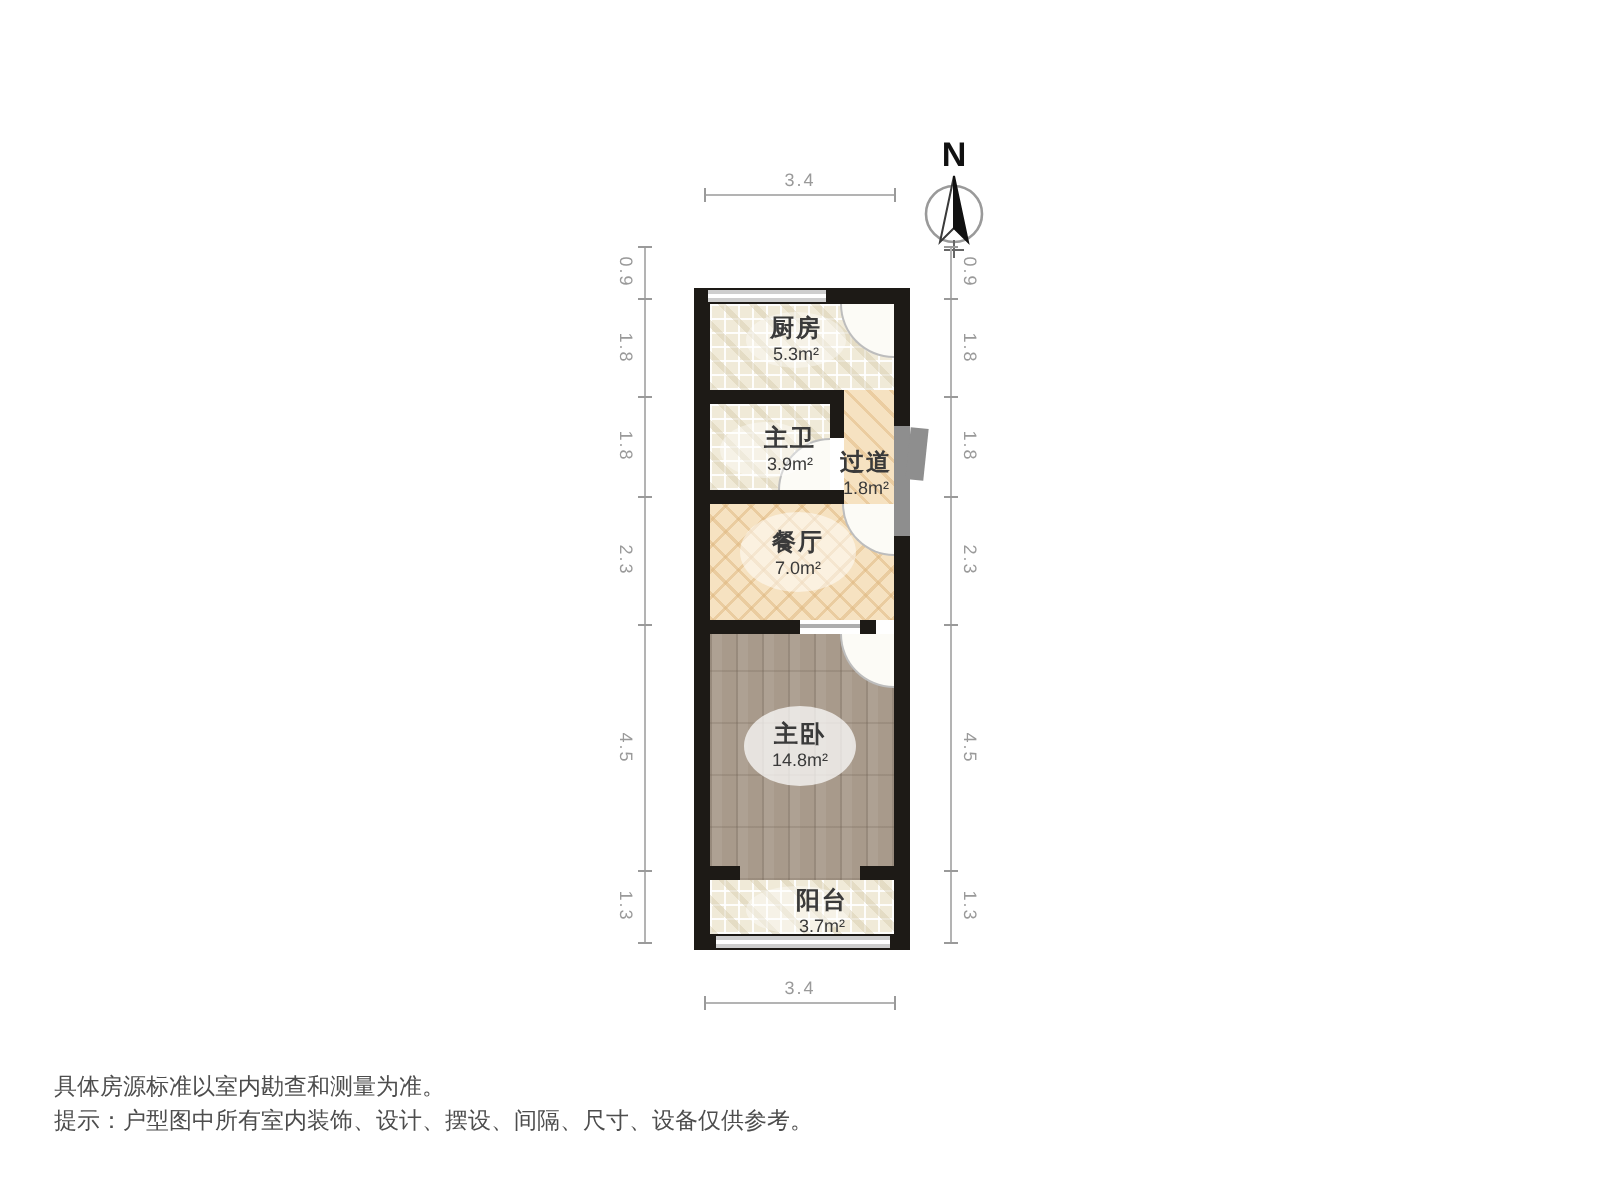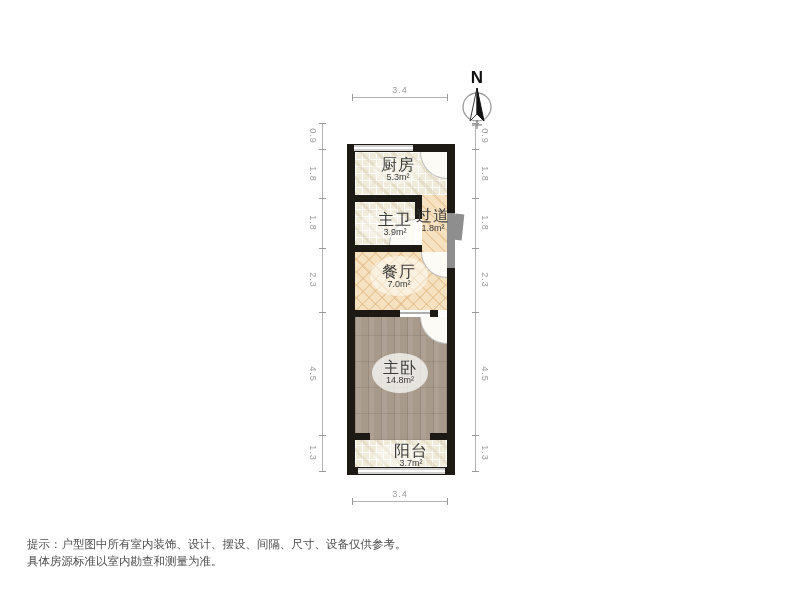--- a/index.html
+++ b/index.html
@@ -50,21 +50,21 @@
   
   .door{position:absolute;background:#fcfbf6;box-sizing:border-box;}
   .door-bl{border-radius:0 0 0 100%;border-left:1px solid #bdbdbd;border-bottom:1px solid #bdbdbd;}
   .door-tl{border-radius:100% 0 0 0;border-left:1px solid #bdbdbd;border-top:1px solid #bdbdbd;}
   
   .halo{position:absolute;border-radius:50%;transform:translate(-50%,-50%);}
   .room-label{
     position:absolute;transform:translate(-50%,-50%);
     text-align:center;color:#3a3a3a;white-space:nowrap;line-height:13px;
   }
-  .room-label .rname{font-size:16px;font-weight:normal;letter-spacing:1px;}
+  .room-label .rname{font-size:12px;font-weight:bold;letter-spacing:1px;}
   .room-label .rarea{font-size:9px;}
   
   .dim-line{background:#b3b3b3;position:absolute;}
   .dim-tick{background:#9a9a9a;position:absolute;}
   .dim-text{
     position:absolute;color:#9a9a9a;font-size:9px;letter-spacing:1px;
     transform:translate(-50%,-50%);white-space:nowrap;
   }
   .dim-text.vert{transform:translate(-50%,-50%) rotate(90deg);}
   
@@ -166,34 +166,34 @@
   <div class="halo" style="left:52px;top:311px;width:52px;height:24px;background:rgba(255,255,255,.4);"></div>
 
   <div class="room-label" style="left:51px;top:27px;">
     <div class="rname">厨房</div>
       <div class="rarea">5.3m²</div>
   </div>
   <div class="room-label" style="left:48px;top:82px;">
     <div class="rname">主卫</div>
       <div class="rarea">3.9m²</div>
   </div>
-  <div class="room-label" style="left:86px;top:78px;">
+  <div class="room-label" style="left:86px;top:94px;">
     <div class="rname">过道</div>
       <div class="rarea">1.8m²</div>
   </div>
   <div class="room-label" style="left:52px;top:134px;">
     <div class="rname">餐厅</div>
       <div class="rarea">7.0m²</div>
   </div>
   <div class="room-label" style="left:53px;top:230px;">
     <div class="rname">主卧</div>
       <div class="rarea">14.8m²</div>
   </div>
   <div class="room-label" style="left:52px;top:313px;margin-left:12px;">
     <div class="rname">阳台</div>
       <div class="rarea">3.7m²</div>
   </div>
 </div>
 
 <div class="abs" id="footer">
+  <div>具体房源标准以室内勘查和测量为准。</div>
   <div>提示：户型图中所有室内装饰、设计、摆设、间隔、尺寸、设备仅供参考。</div>
-  <div>具体房源标准以室内勘查和测量为准。</div>
 </div>
 
 </body></html>

